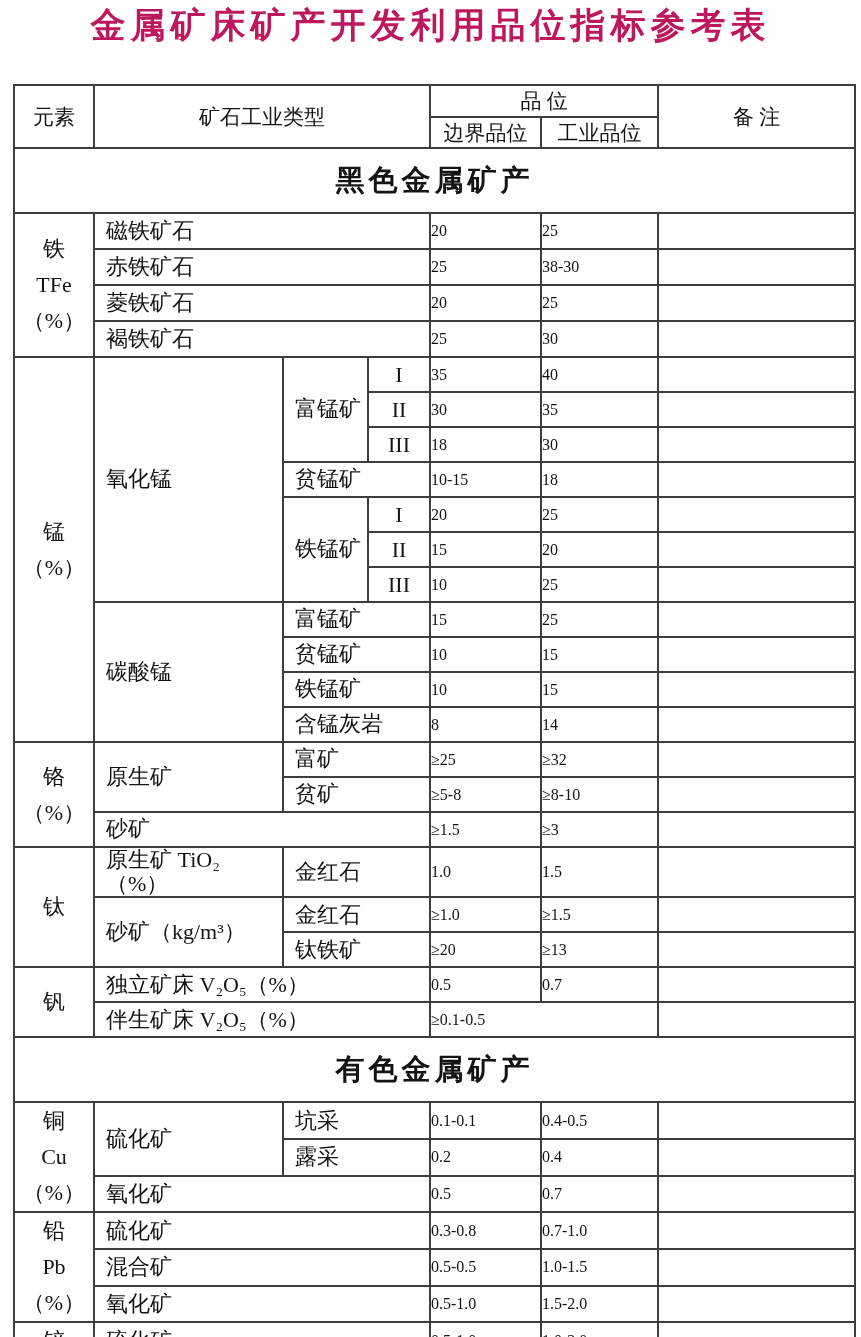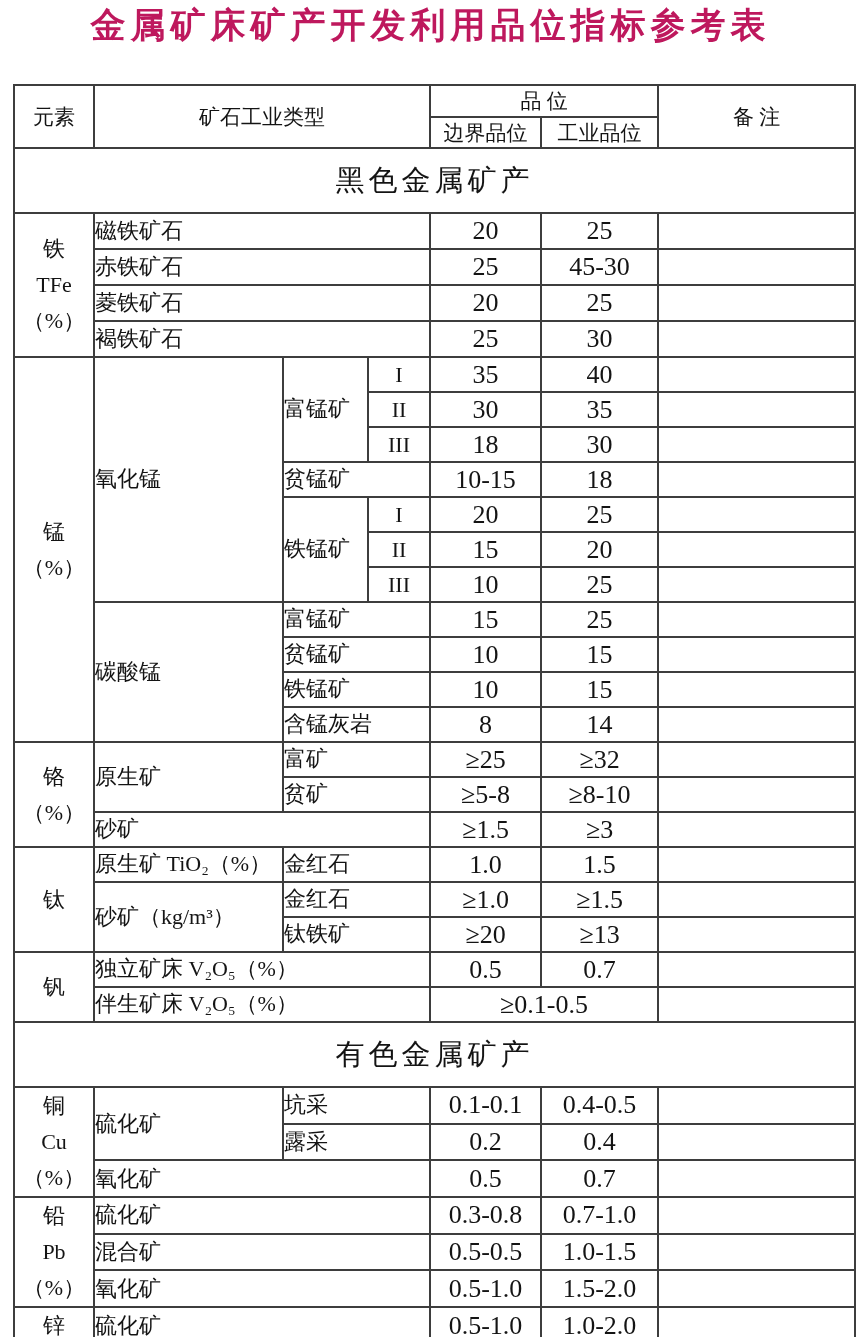--- a/index.html
+++ b/index.html
@@ -15,26 +15,26 @@
     font-family:"Liberation Serif","DejaVu Serif",serif; color:#141414;
     background:#ffffff;
   }
   .grade-table td { border:2px solid #3d3d3d; padding:0; vertical-align:middle; }
   tr.h35 { height:35px; }
   tr.h36 { height:36px; }
   tr.hh1 { height:32px; }
   tr.hh2 { height:31px; }
   tr.hsec { height:65px; }
   td.hdr { text-align:center; font-size:21px; }
-  td.section { text-align:center; font-weight:normal; font-size:29px; letter-spacing:4px;
+  td.section { text-align:center; font-weight:bold; font-size:29px; letter-spacing:4px;
     font-family:"Liberation Sans","DejaVu Sans",sans-serif;border-radius:8px; }
   td.el { text-align:center; font-size:22px; white-space:pre-line; line-height:36px; }
-  td.type { text-align:left; font-size:22px; line-height:1.1; }
+  td.type { text-align:left; padding-left:11px; font-size:22px; line-height:1.1; }
   td.cls { text-align:center; font-size:22px; }
-  td.num { text-align:center; font-size:26px; }
+  td.num { font-size:16px; }
   td.remark { background:#ffffff; }
 </style>
 </head>
 <body>
 
 <div class="page">
   <h1 class="title" style="color: #be185d;">金属矿床矿产开发利用品位指标参考表</h1>
 
   <table class="grade-table">
     <colgroup>
@@ -68,21 +68,21 @@
 TFe
 （%）</td>
         <td class="type" colspan="3">磁铁矿石</td>
         <td class="num">20</td>
         <td class="num">25</td>
         <td class="remark"></td>
       </tr>
       <tr class="h36">
         <td class="type" colspan="3">赤铁矿石</td>
         <td class="num">25</td>
-        <td class="num">45-30</td>
+        <td class="num">38-30</td>
         <td class="remark"></td>
       </tr>
       <tr class="h36">
         <td class="type" colspan="3">菱铁矿石</td>
         <td class="num">20</td>
         <td class="num">25</td>
         <td class="remark"></td>
       </tr>
       <tr class="h36">
         <td class="type" colspan="3">褐铁矿石</td>

